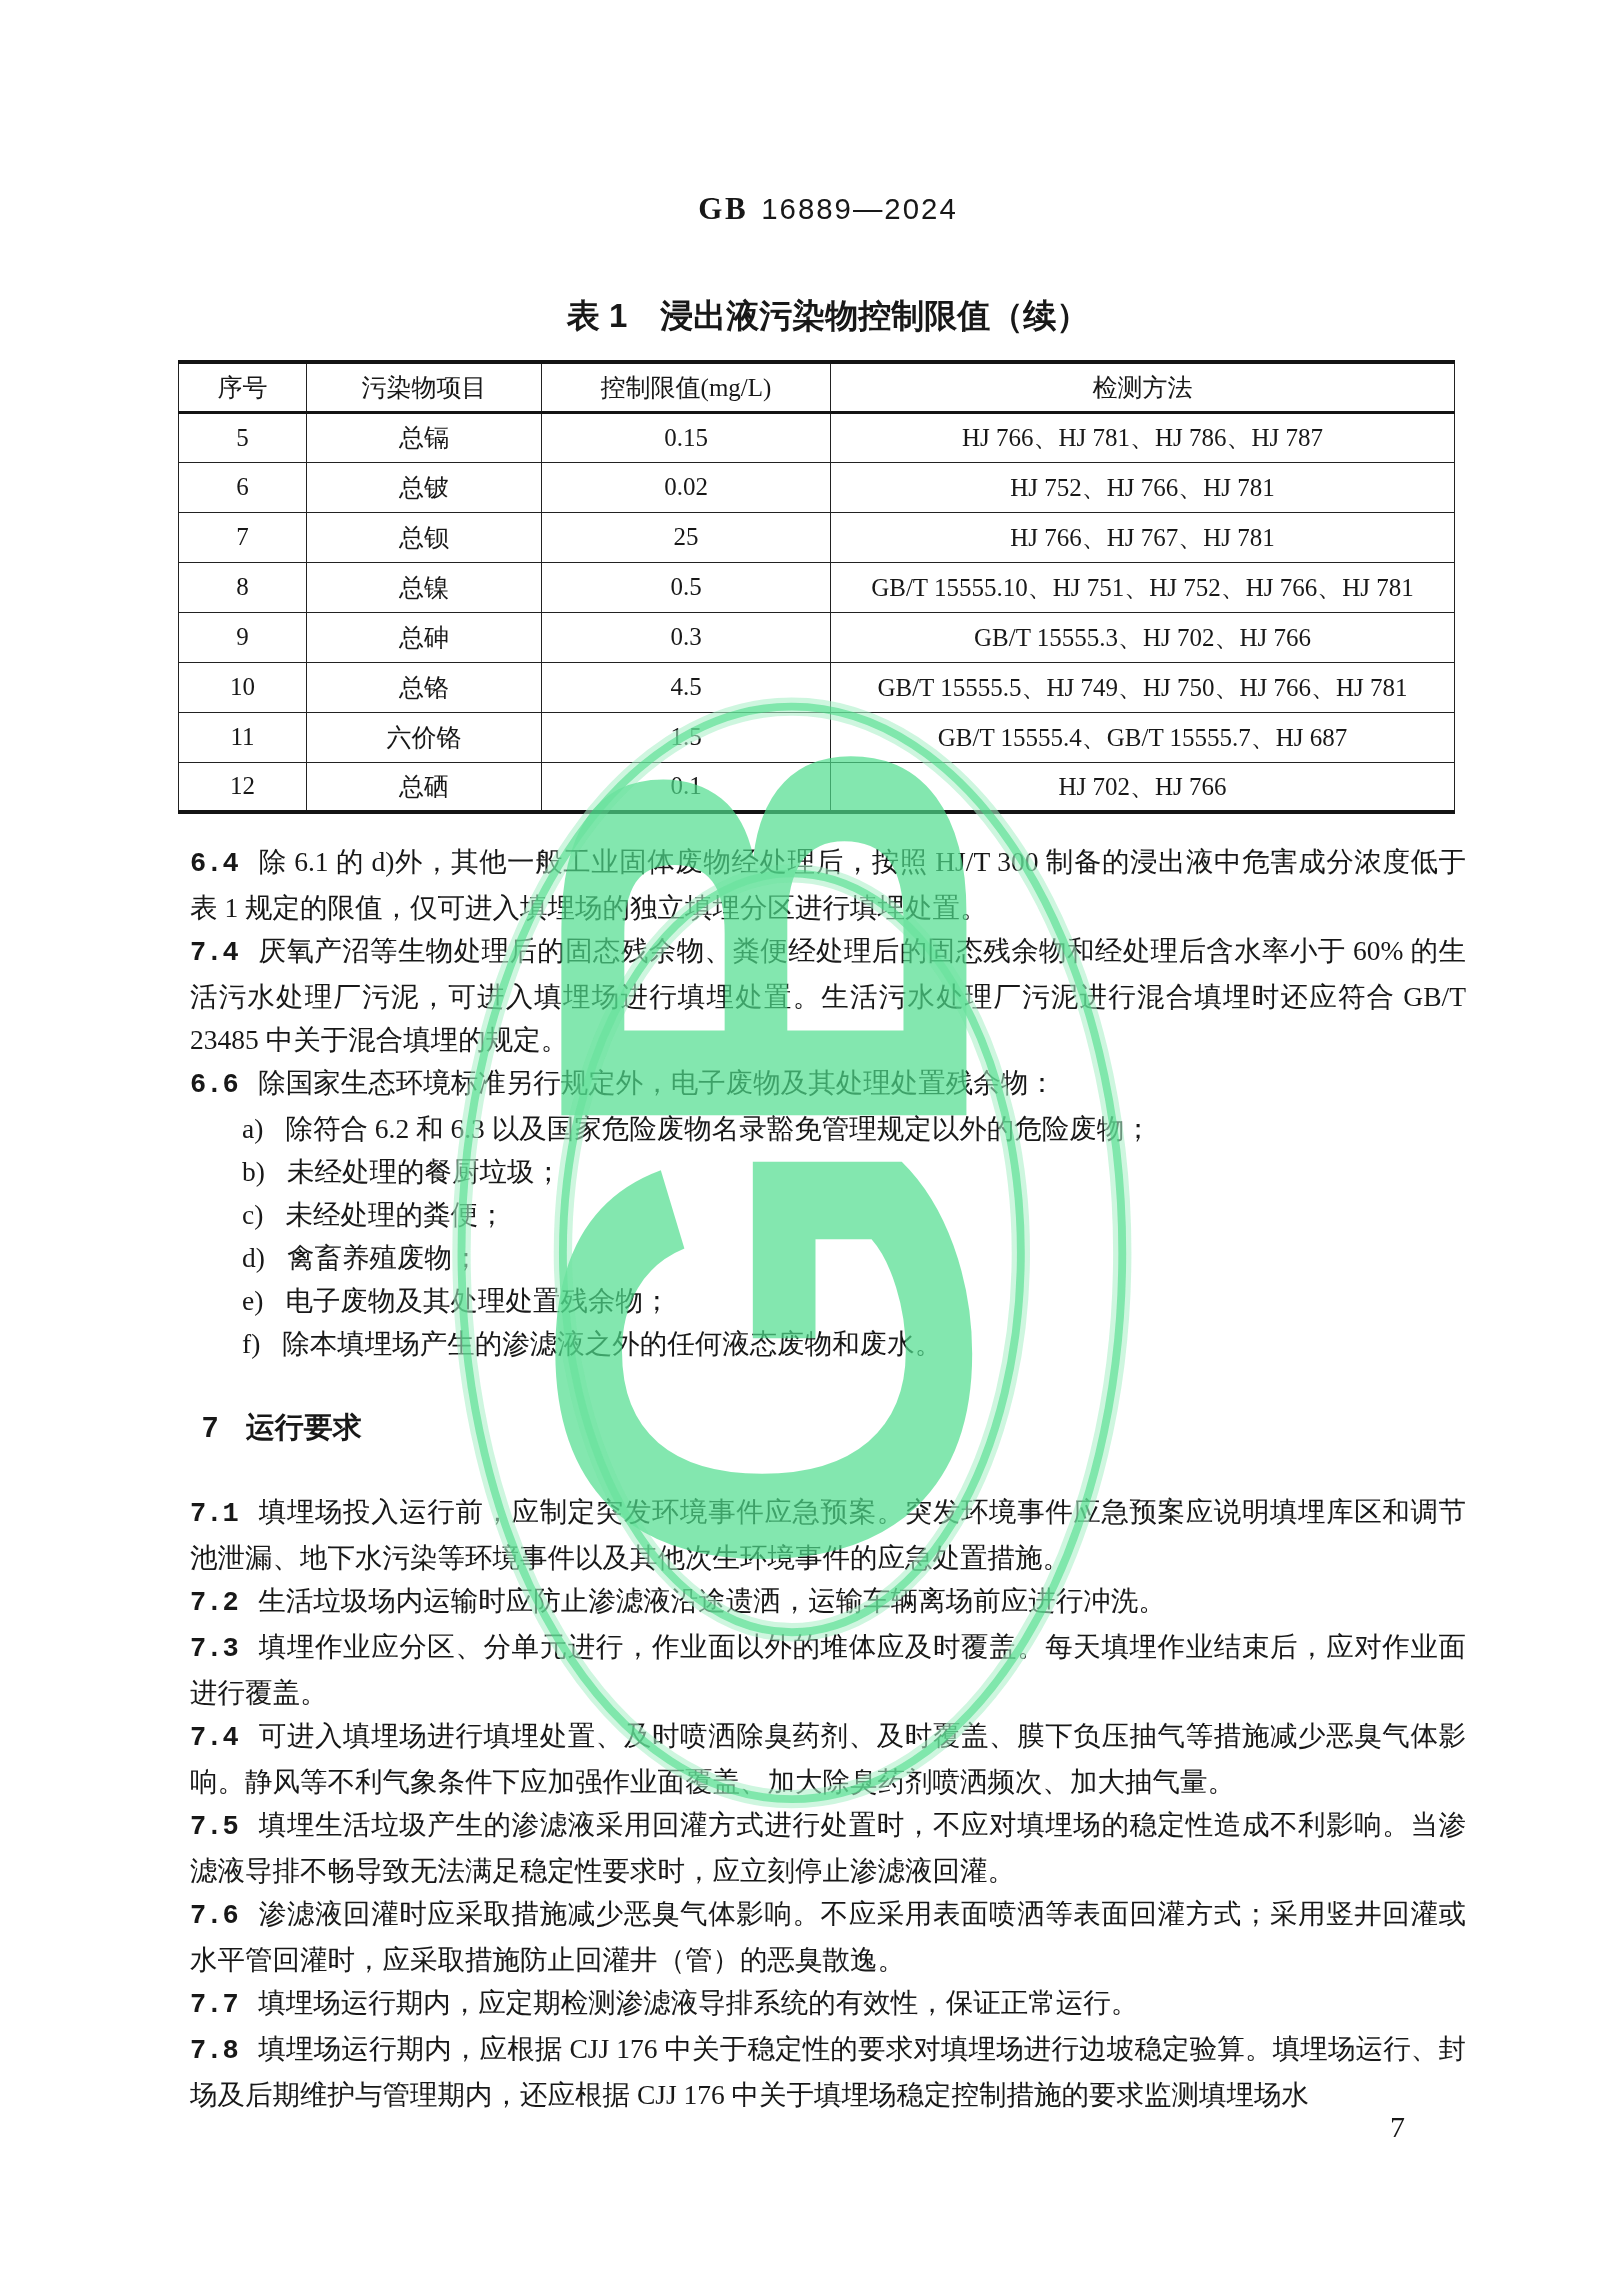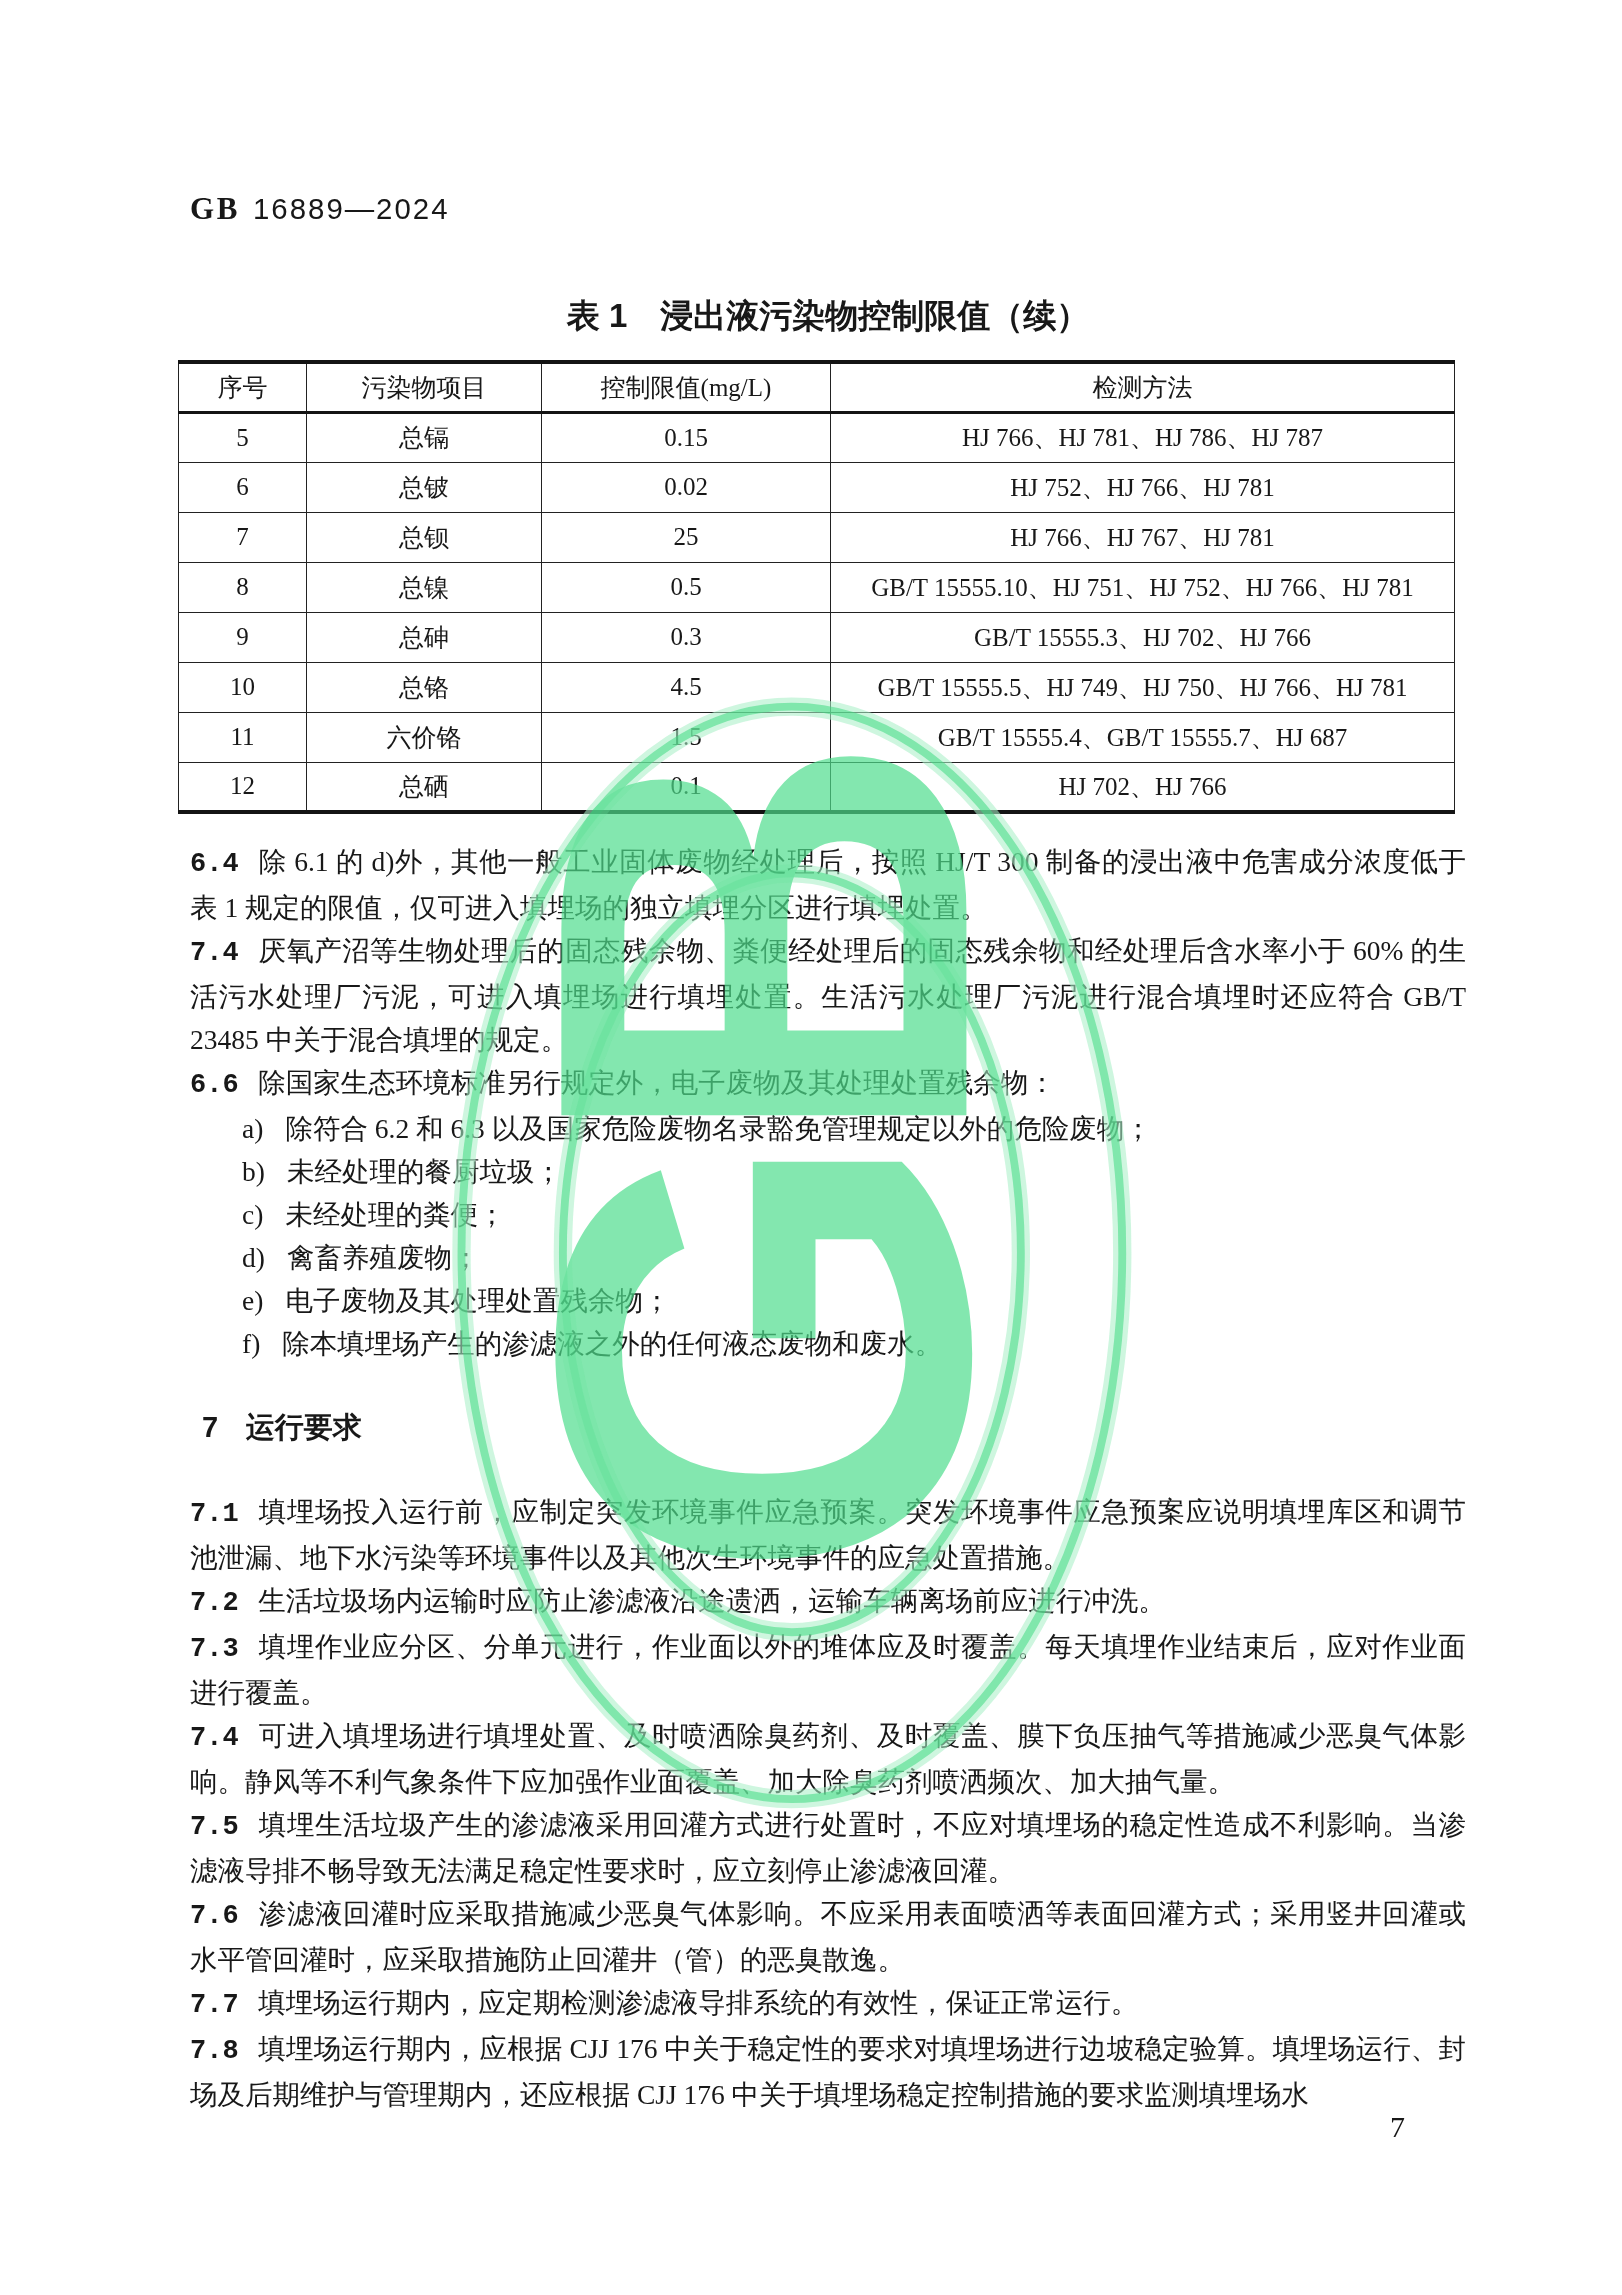--- a/index.html
+++ b/index.html
@@ -8,21 +8,21 @@
     background:#ffffff;
     position:relative;
     overflow:hidden;
     font-family:"Liberation Serif","DejaVu Serif",serif;
     color:#181818;
   }
 
   
   .header-code {
     position:absolute; top:191px; left:190px; width:1276px;
-    text-align:left; white-space:nowrap;
+    text-align:center; white-space:nowrap;
   }
   .header-code .gb {
     font-family:"Liberation Serif","DejaVu Serif",serif;
     font-weight:bold; font-size:31px; letter-spacing:2.6px; margin-right:13px;
   }
   .header-code .nm {
     font-family:"Liberation Sans","DejaVu Sans",sans-serif;
     font-size:29.4px; letter-spacing:2px;
   }
 

